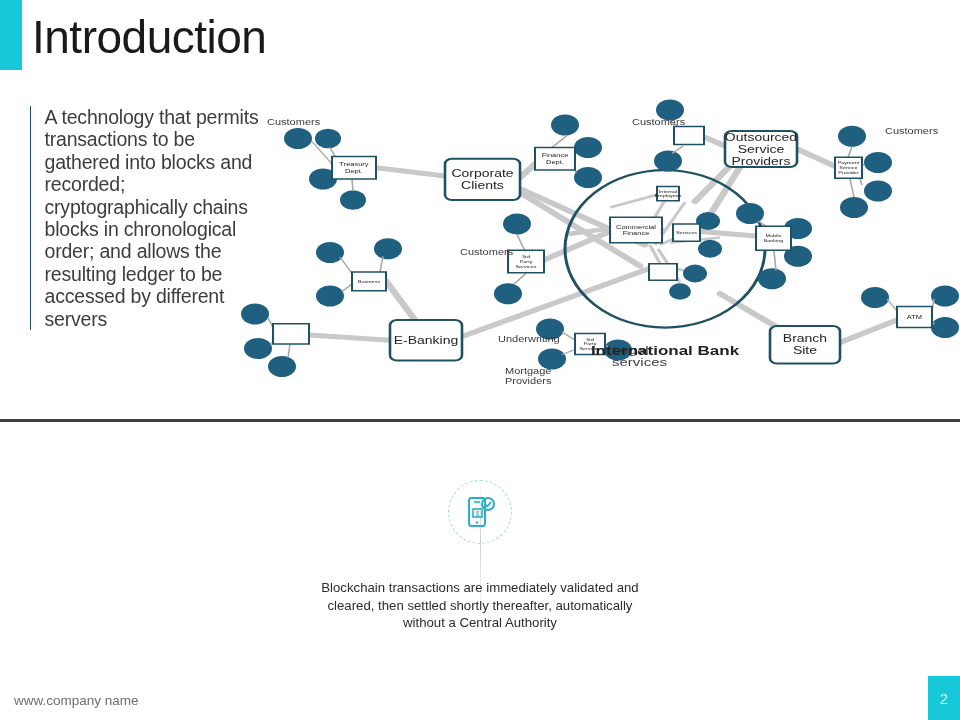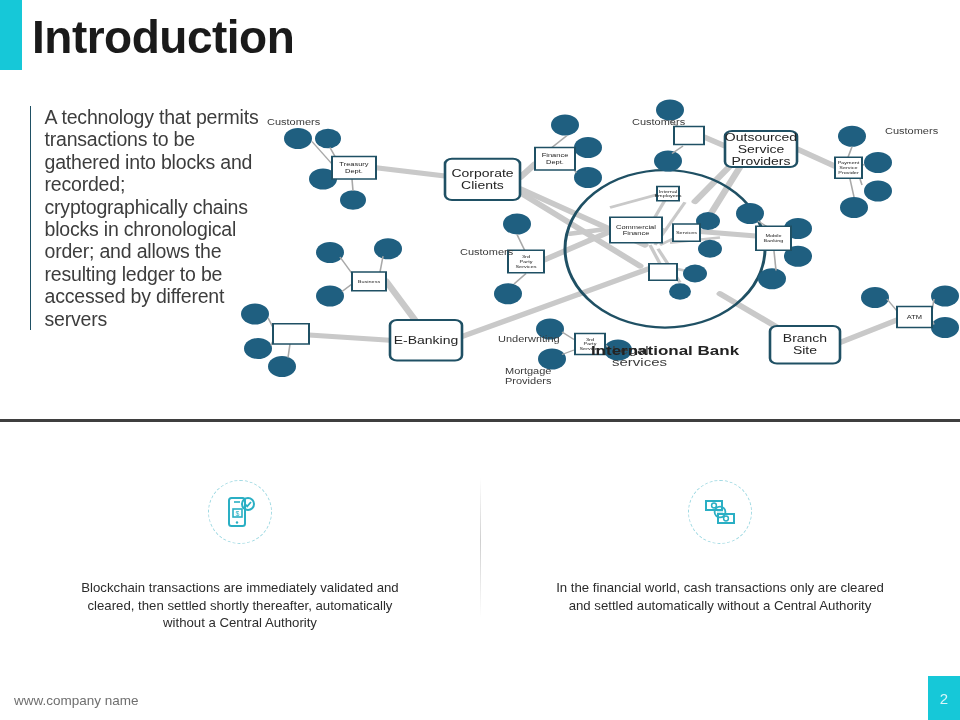--- a/index.html
+++ b/index.html
@@ -7,21 +7,21 @@
     width:960px;height:720px;overflow:hidden;background:#ffffff;
     font-family:"Liberation Sans",sans-serif;
     -webkit-font-smoothing:antialiased;
   }
   .slide{position:relative;width:960px;height:720px;background:#fff;}
 
   
   .accent-bar{position:absolute;left:0;top:0;width:22px;height:70px;background:#16c8d8;}
   .page-title{
     position:absolute;left:32px;top:8px;
-    font-size:46px;font-weight:bold;color:#1a1a1a;letter-spacing:-0.5px;
+    font-size:46px;font-weight:normal;color:#1a1a1a;letter-spacing:-0.5px;
     line-height:58px;
   }
 
   
   .desc-wrap{position:absolute;left:30px;top:106px;width:232px;display:flex;}
   .desc-rule{width:4px;background:#1f5064;margin-right:14px;align-self:stretch;}
   .desc-text{
     font-size:19.5px;font-weight:normal;color:#3d3d3d;line-height:22.4px;
     letter-spacing:-0.2px;
   }
@@ -278,33 +278,20 @@
           <circle cx="15" cy="28.5" r="1.2" fill="#2aafc4"></circle>
           <rect x="11" y="15" width="9" height="8" fill="none" stroke="#2aafc4" stroke-width="1.6"></rect>
           <text x="15.5" y="21.5" text-anchor="middle" font-size="7" fill="#2aafc4" font-family="Liberation Sans, sans-serif">$</text>
           <circle cx="26" cy="10" r="6" fill="none" stroke="#2aafc4" stroke-width="2"></circle>
           <path d="M23 10 l2.2 2.3 L29 8" fill="none" stroke="#2aafc4" stroke-width="1.8"></path>
         </svg>
       </div>
       <div class="cap">Blockchain transactions are immediately validated and cleared, then settled shortly thereafter, automatically without a Central Authority</div>
     </div>
 
-    <div class="col">
-      <div class="icon-circle">
-        <svg width="36" height="36" viewBox="0 0 36 36">
-          <rect x="4" y="7" width="16" height="9" fill="none" stroke="#2aafc4" stroke-width="2"></rect>
-          <circle cx="12" cy="11.5" r="2.4" fill="none" stroke="#2aafc4" stroke-width="1.5"></circle>
-          <rect x="16" y="20" width="16" height="9" fill="none" stroke="#2aafc4" stroke-width="2"></rect>
-          <circle cx="24" cy="24.5" r="2.4" fill="none" stroke="#2aafc4" stroke-width="1.5"></circle>
-          <circle cx="18" cy="18" r="5.4" fill="none" stroke="#2aafc4" stroke-width="1.8"></circle>
-          <path d="M15 16.4 h6 M15 19.6 h6" stroke="#2aafc4" stroke-width="1.5"></path>
-        </svg>
-      </div>
-      <div class="cap">In the financial world, cash transactions only are cleared and settled automatically without a Central Authority</div>
-    </div>
 
   </div>
 
   <div class="footer-url">www.company name</div>
   <div class="page-box"></div>
   <div class="page-num">2</div>
 
 </div>
 
 </body></html>

